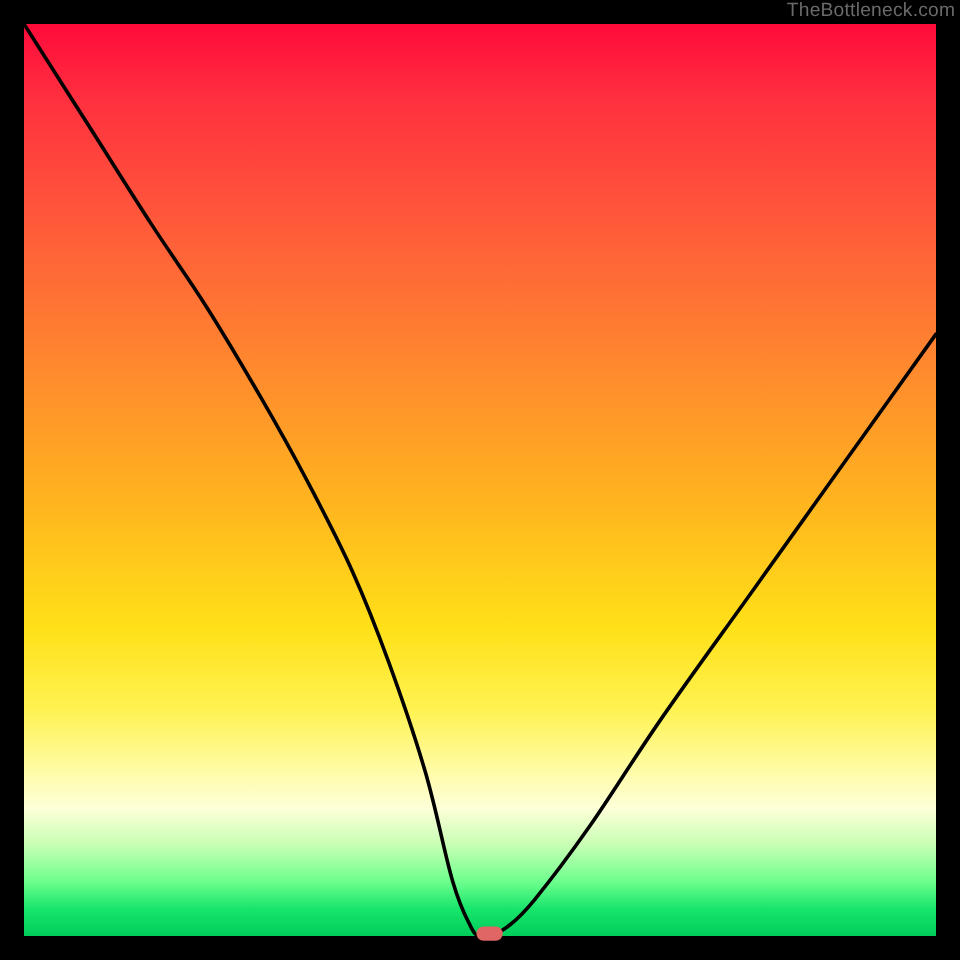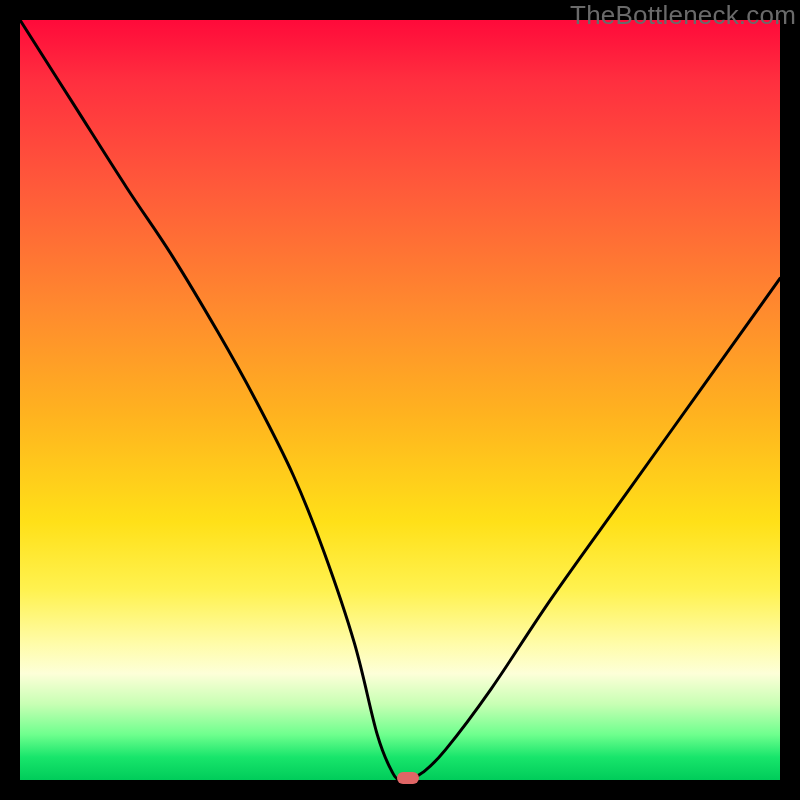--- a/index.html
+++ b/index.html
@@ -39,21 +39,21 @@
       #6fff8e 94%,
       #18e56b 97%,
       #00cc5a 100%
     );
   }
   .watermark {
     position: absolute;
     top: 0px;
     right: 4px;
     color: #6a6a6a;
-    font-size: 26px;
+    font-size: 16px;
     letter-spacing: 0.2px;
     font-weight: 400;
     user-select: none;
   }
   svg.curve {
     position: absolute;
     left: 0;
     top: 0;
     width: 760px;
     height: 760px;

